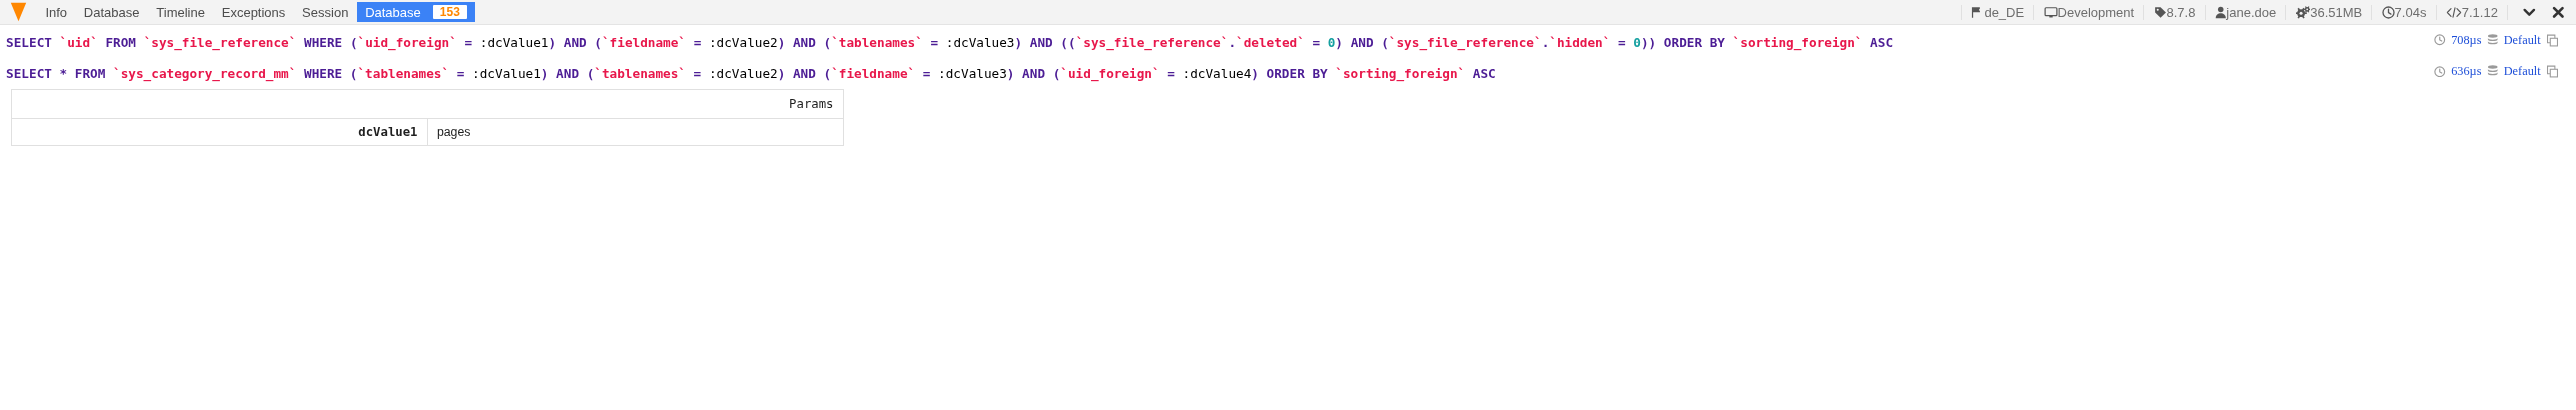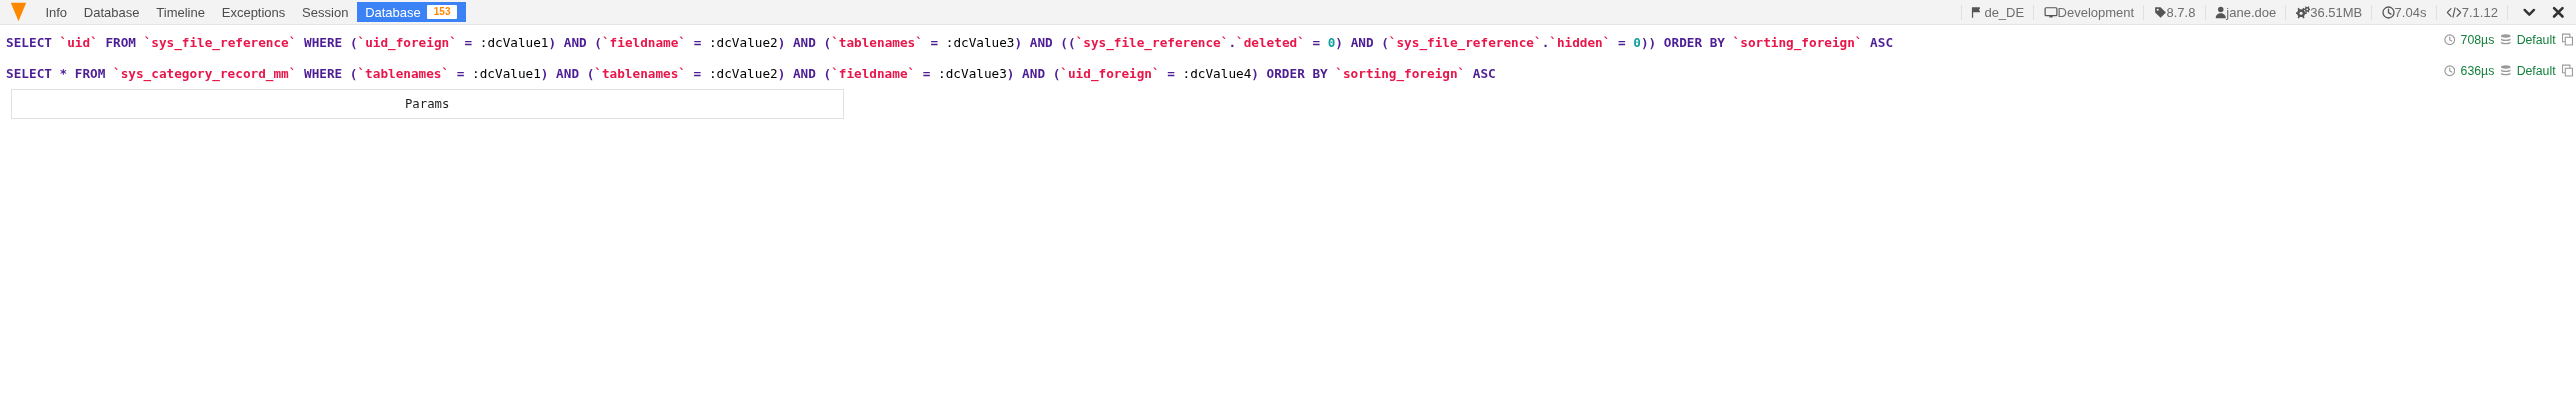--- a/index.html
+++ b/index.html
@@ -47,26 +47,26 @@
     letter-spacing: 0px;
     white-space: nowrap;
     cursor: pointer;
   }
   .nav-item.active {
     background: #3b82f6;
     color: #ffffff;
   }
   .nav-badge {
     display: inline-block;
-    margin-left: 6px;
+    margin-left: 12px;
     background: #ffffff;
     color: #ff8700;
     border-radius: 1px;
     padding: 0.8px 7px 1.5px 7px;
-    font-size: 10px;
+    font-size: 12px;
     font-weight: bold;
     line-height: 12.3px;
   }
 
   .toolbar-right {
     margin-left: auto;
     display: flex;
     align-items: stretch;
   }
   .info-item {
@@ -114,27 +114,27 @@
     white-space: pre-wrap;
   }
   .tok-id   { color: #e8174b; font-weight: bold; }
   .tok-num  { color: #15a0a0; font-weight: bold; }
   .tok-kw   { color: #4c1d95; font-weight: bold; }
   .tok-pl   { color: #000000; font-weight: normal; }
 
   .query-meta {
     position: absolute;
     top: 7.7px;
-    right: 2px;
+    right: 17px;
     display: flex;
     align-items: center;
     gap: 5.4px;
     font-size: 12.3px;
-    color: #15803d;
-    font-family: Liberation Sans, sans-serif;
+    color: #1d4ed8;
+    font-family: Liberation Serif, serif;
     white-space: nowrap;
   }
   .query-meta svg { display: block; }
   .query-meta .copy { cursor: pointer; }
 
   
   .params-wrap {
     padding: 6.1px 0 0 10.7px;
   }
   table.params {
@@ -144,21 +144,21 @@
     background: #ffffff;
   }
   table.params th,
   table.params td {
     border: 0.8px solid #e0e0e0;
     font-family: "DejaVu Sans Mono", "Liberation Mono", monospace;
     font-size: 12.3px;
     color: #1f1f1f;
   }
   table.params th.params-head {
-    text-align: center;
+    text-align: right;
     font-weight: normal;
     padding: 7px 9.2px;
     font-size: 12.3px;
     color: #1f1f1f;
   }
   table.params td.pname {
     width: 178px;
     text-align: right;
     font-weight: bold;
     padding: 6.1px 9.2px;
@@ -358,17 +358,21 @@
   </div>
 
   <div class="params-wrap">
     <table class="params">
       <thead>
         <tr>
           <th class="params-head" colspan="2">Params</th>
         </tr>
       </thead>
       <tbody>
+          <tr>
+            <td class="pname">dcValue1</td>
+            <td class="pval">pages</td>
+          </tr>
         </tbody>
     </table>
   </div>
 </div>
 
 
 </body></html>

